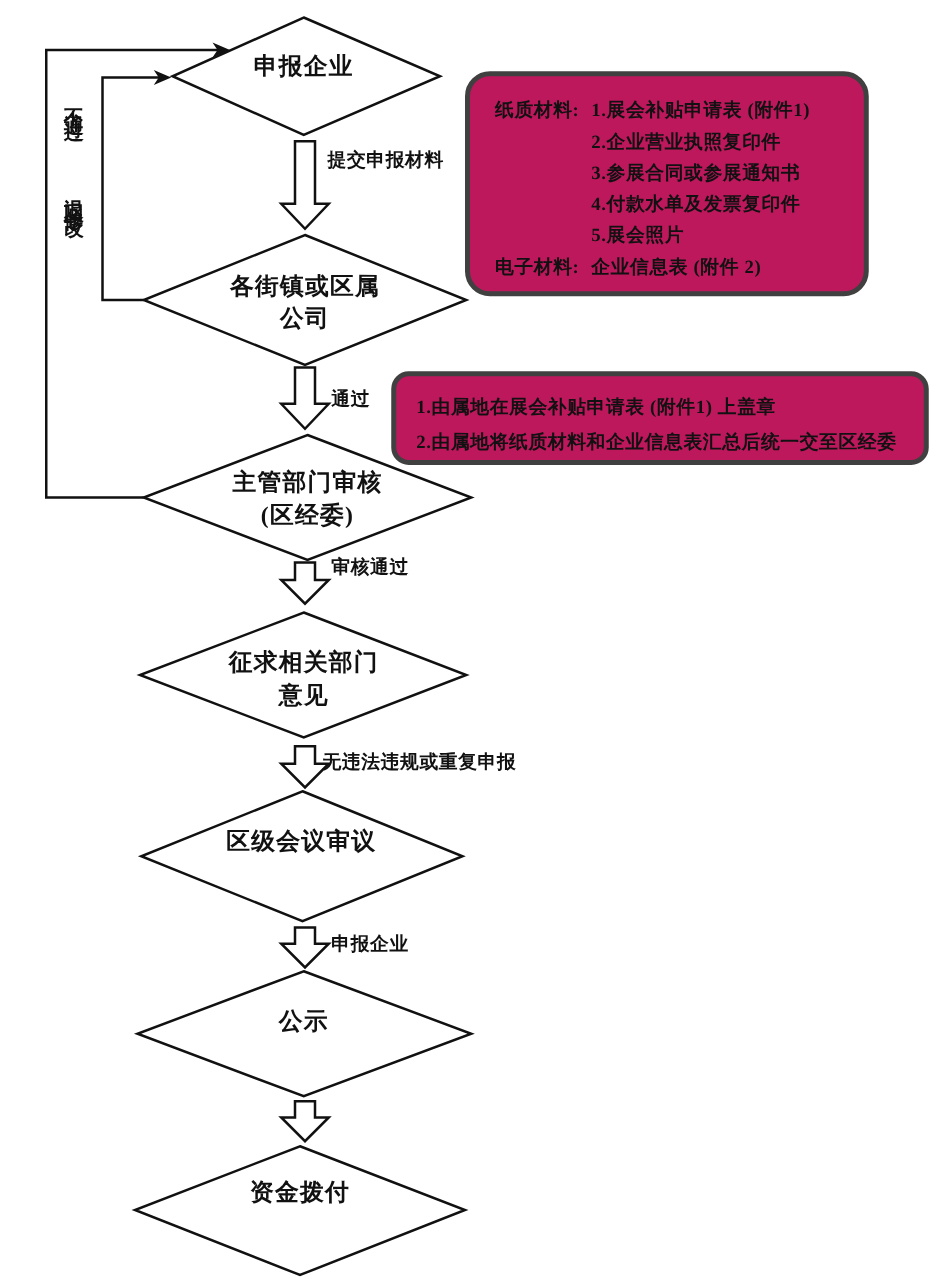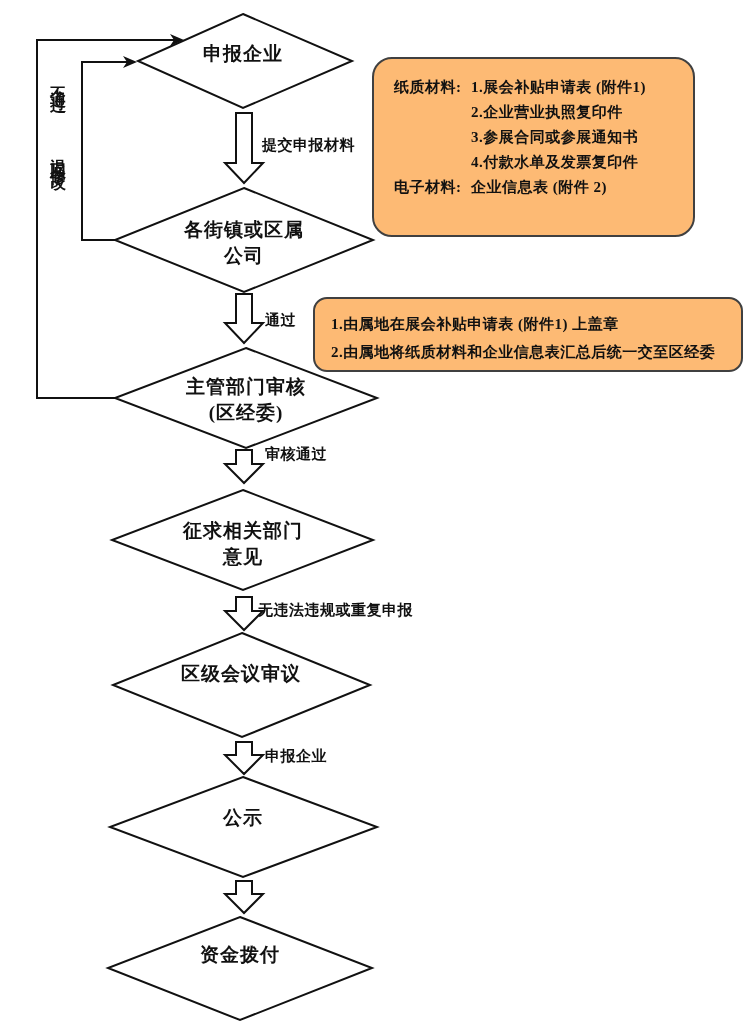--- a/index.html
+++ b/index.html
@@ -35,21 +35,21 @@
 
   
   .edge-label {
     position: absolute;
     font-size: 15px;
     line-height: 18px;
     letter-spacing: 0.5px;
     white-space: nowrap;
     font-weight: bold;
   }
-  .lbl-submit { left: 262px; top: 136px; }
+  .lbl-submit { left: 262px; top: 120px; }
   .lbl-pass   { left: 265px; top: 311px; }
   .lbl-review { left: 265px; top: 445px; }
   .lbl-noviol { left: 258px; top: 601px; }
   .lbl-delib  { left: 265px; top: 747px; }
 
   
   .v-label {
     position: absolute;
     writing-mode: vertical-rl;
     font-size: 16px;
@@ -57,22 +57,22 @@
     font-weight: bold;
     white-space: nowrap;
   }
   .v1 { left: 47px; top: 74px; }
   .v2 { left: 47px; top: 146px; }
 
   
   .round-box {
     position: absolute;
     box-sizing: border-box;
-    border: 2px solid #404040;
-    background: #fdba74;
+    border: 4px solid #404040;
+    background: #be185d;
     font-size: 15px;
     letter-spacing: 0.5px;
     white-space: nowrap;
     font-weight: bold;
   }
   .materials-box {
     left: 372px; top: 57px;
     width: 323px; height: 180px;
     border-radius: 20px;
     padding: 16px 8px 0 20px;
@@ -152,20 +152,21 @@
   <div class="edge-label lbl-delib">申报企业</div>
 
   <div class="v-label v1">不通过</div>
   <div class="v-label v2">退回修改</div>
 
   <div class="round-box materials-box">
     <div><span class="mat-label">纸质材料:</span><span>1.展会补贴申请表 (</span><b>附件1</b><span>)</span></div>
     <div><span class="mat-label"></span><span>2.企业营业执照复印件</span><b></b><span></span></div>
     <div><span class="mat-label"></span><span>3.参展合同或参展通知书</span><b></b><span></span></div>
     <div><span class="mat-label"></span><span>4.付款水单及发票复印件</span><b></b><span></span></div>
+    <div><span class="mat-label"></span><span>5.展会照片</span><b></b><span></span></div>
     <div><span class="mat-label">电子材料:</span><span>企业信息表 (</span><b>附件 2</b><span>)</span></div>
   </div>
 
   <div class="round-box notes-box">
     <div><span>1.由属地在展会补贴申请表 (</span><b>附件1</b><span>) 上盖章</span></div>
     <div><span>2.由属地将纸质材料和企业信息表汇总后统一交至区经委</span><b></b><span></span></div>
   </div>
 
 </div>
 

